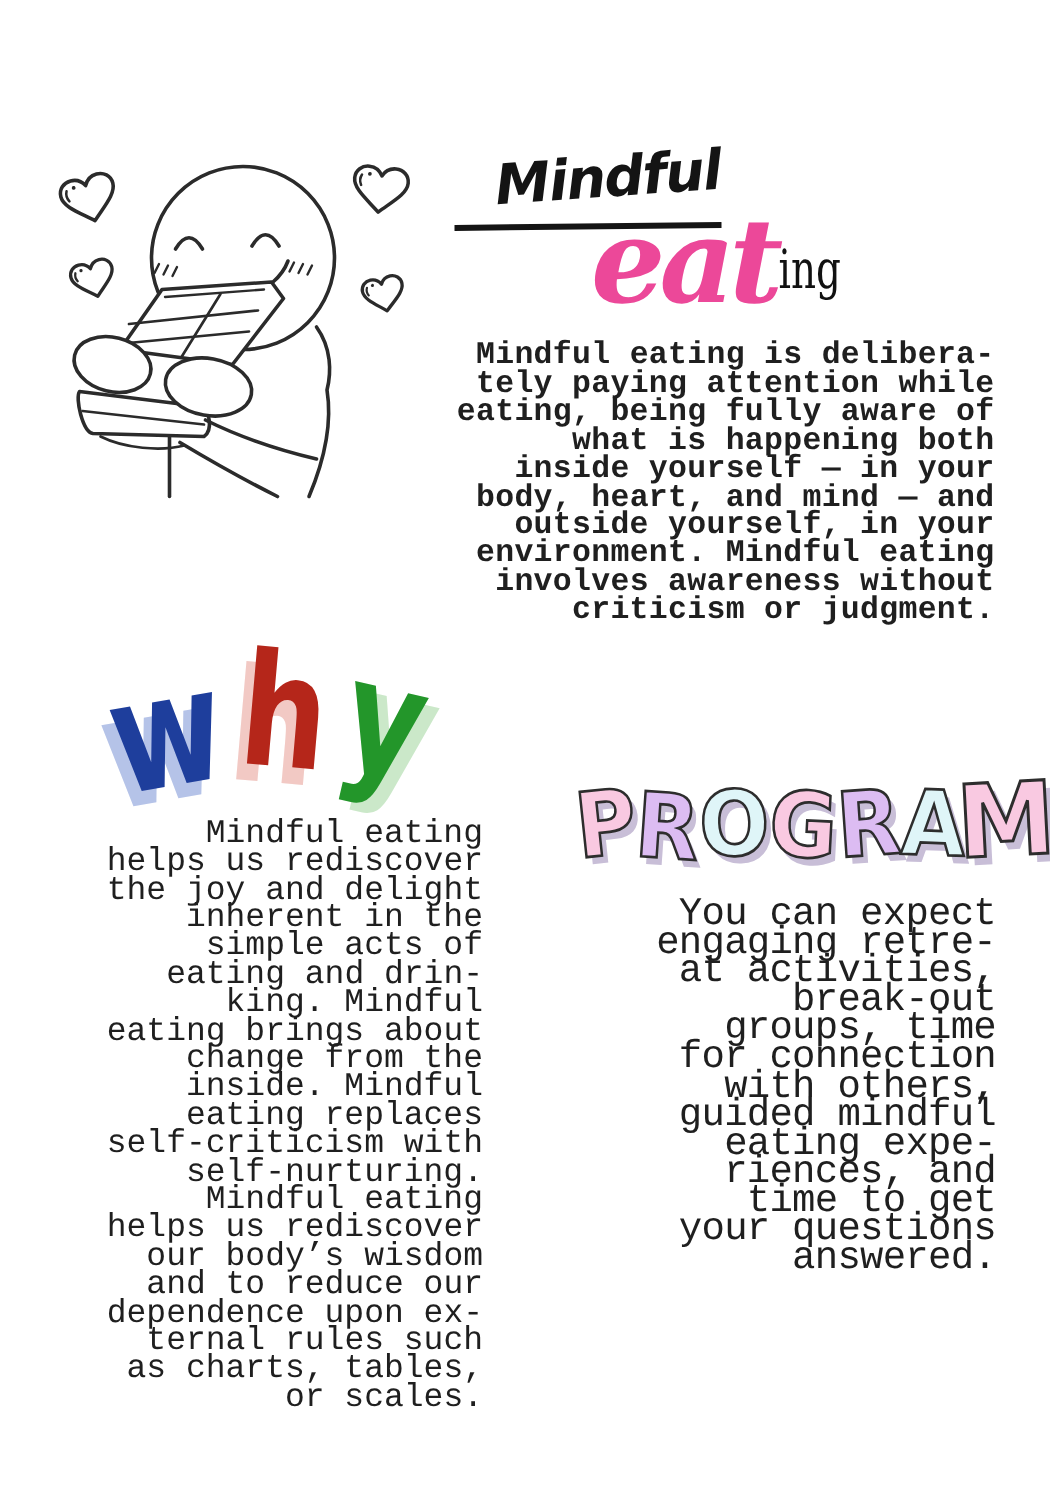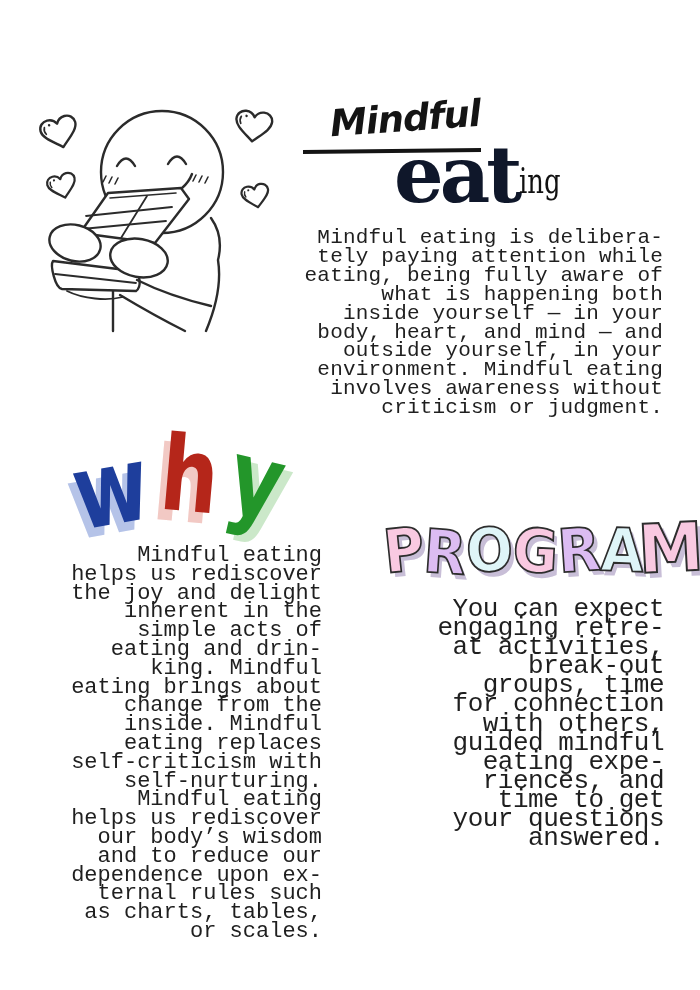--- a/index.html
+++ b/index.html
@@ -6,30 +6,30 @@
   .page{position:relative;width:700px;height:990px;background:#ffffff;overflow:hidden;
         font-family:"Liberation Mono",monospace;color:#1f1f1f;}
 
   
   .title-script{position:absolute;left:330px;top:97px;
     font-family:"DejaVu Sans",sans-serif;font-style:italic;font-weight:bold;
     font-size:37px;letter-spacing:-1px;transform:rotate(-4deg);color:#141414;}
   .title-underline{position:absolute;left:303px;top:149px;width:178px;height:4px;
     background:#141414;transform:rotate(-0.6deg);}
   .title-eat{position:absolute;left:394px;top:136px;
-    font-family:"DejaVu Serif",serif;font-weight:bold;
-    font-size:78px;line-height:1;letter-spacing:-4px;color:#0f172a;}
+    font-family:"DejaVu Serif",serif;font-style:italic;font-weight:bold;
+    font-size:78px;line-height:1;letter-spacing:-4px;color:#ec4899;}
   .title-ing{position:absolute;left:519px;top:163px;
     font-family:"DejaVu Serif",serif;font-size:36px;line-height:1;
     transform:scaleX(0.72);transform-origin:left top;color:#111;}
 
   
   .mono-par{white-space:pre-line;text-align:right;}
   .intro-par{position:absolute;left:293px;top:229px;width:370px;
-    font-size:21px;line-height:18.9px;letter-spacing:0.2px;}
+    font-size:21px;line-height:18.9px;letter-spacing:0.2px;font-weight:bold;}
   .why-par{position:absolute;left:62px;top:547px;width:260px;
     font-size:22px;line-height:18.8px;}
   .program-par{position:absolute;left:416px;top:600px;width:248px;
     font-size:26px;line-height:19.1px;letter-spacing:-0.5px;}
 
   
   .why-heading{position:absolute;left:62px;top:432px;height:110px;
     font-family:"DejaVu Sans",sans-serif;font-weight:bold;font-size:104px;line-height:1;
     display:flex;align-items:flex-start;}
   .why-letter{display:inline-block;transform-origin:center;}

